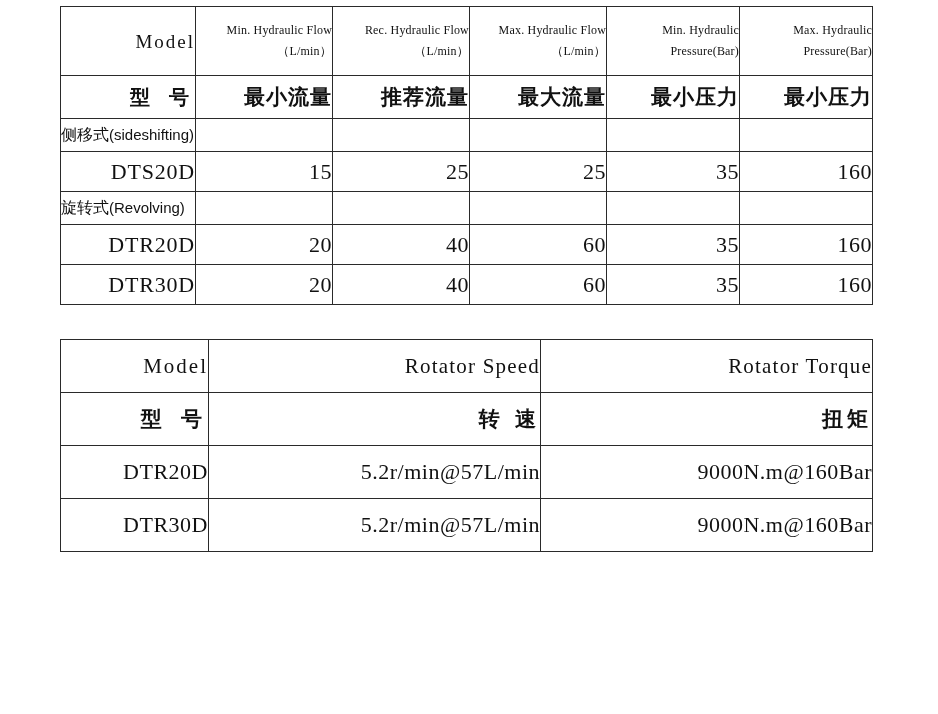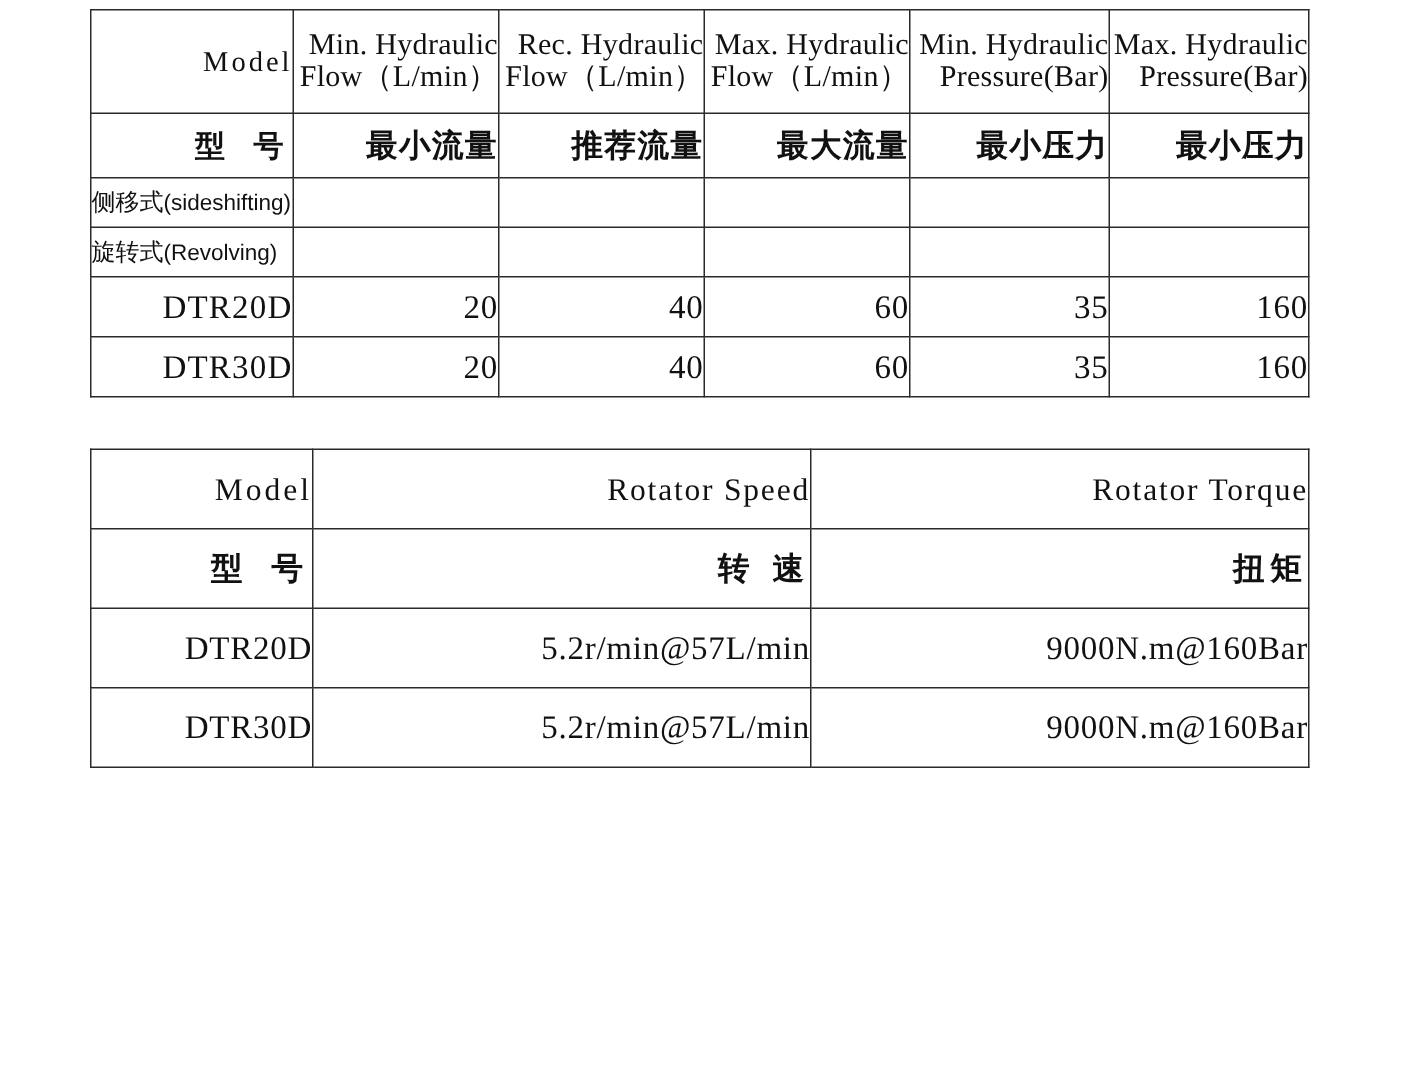--- a/index.html
+++ b/index.html
@@ -55,21 +55,21 @@
   .tbl2 td, .tbl2 th {
     border: 1px solid #2a2a2a;
     text-align: right;
     vertical-align: middle;
     padding: 0;
   }
   
   .hdr-en {
     height: 68px;
     font-family: "Liberation Serif", serif;
-    font-size: 20px;
+    font-size: 12px;
     line-height: 21px;
     font-weight: normal;
     letter-spacing: 0.2px;
   }
   .hdr-en.model {
     font-size: 19px;
     letter-spacing: 2px;
   }
   
   .hdr-cn {
@@ -171,20 +171,28 @@
       </tr>
 
       <tr class="group-row">
         <td class="group-label"><span class="cn">侧移式</span><span class="en">(sideshifting)</span></td>
         <td></td>
         <td></td>
         <td></td>
         <td></td>
         <td></td>
       </tr>
+      <tr class="data-row">
+        <td class="model-cell">DTS20D</td>
+        <td>15</td>
+        <td>25</td>
+        <td>25</td>
+        <td>35</td>
+        <td>160</td>
+      </tr>
 
       <tr class="group-row">
         <td class="group-label"><span class="cn">旋转式</span><span class="en">(Revolving)</span></td>
         <td></td>
         <td></td>
         <td></td>
         <td></td>
         <td></td>
       </tr>
       <tr class="data-row">

